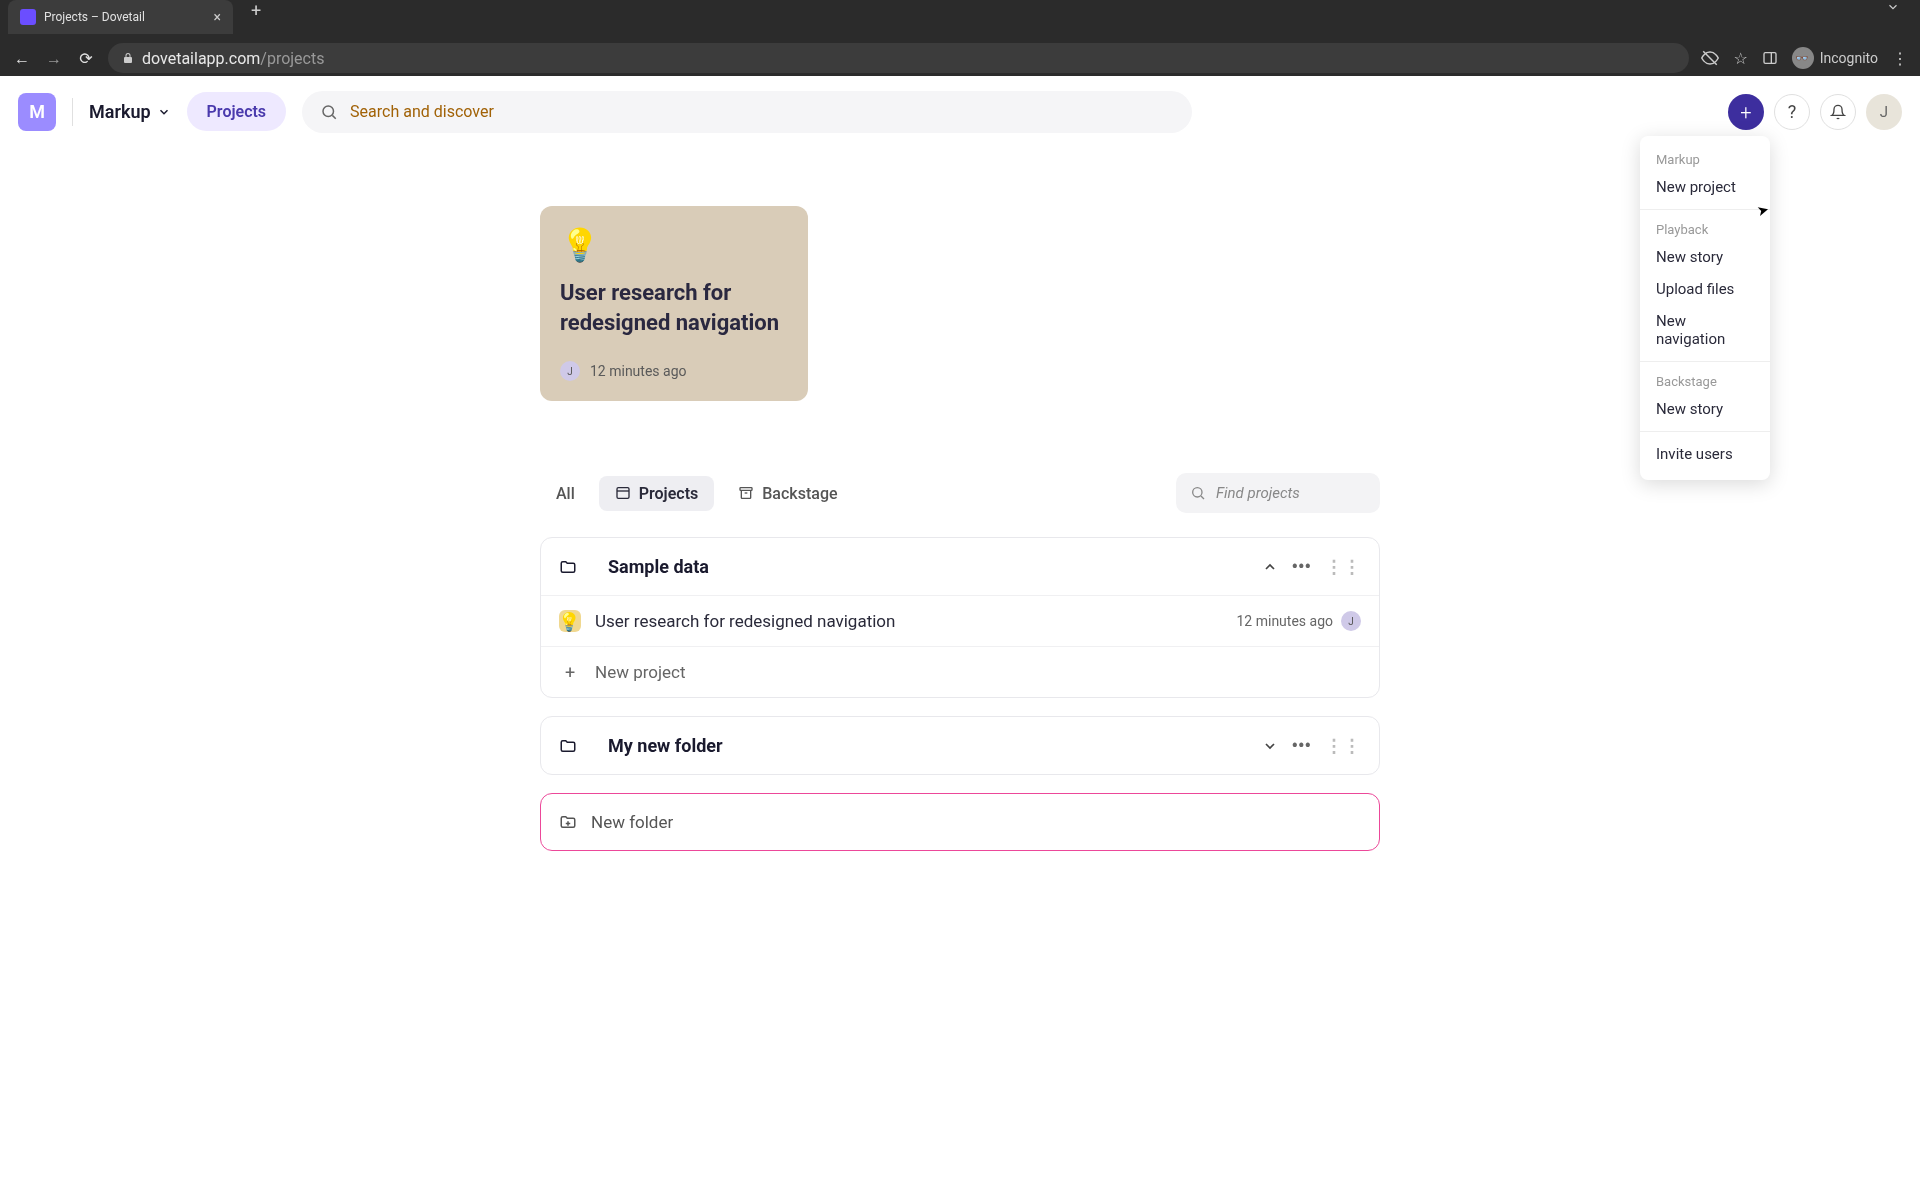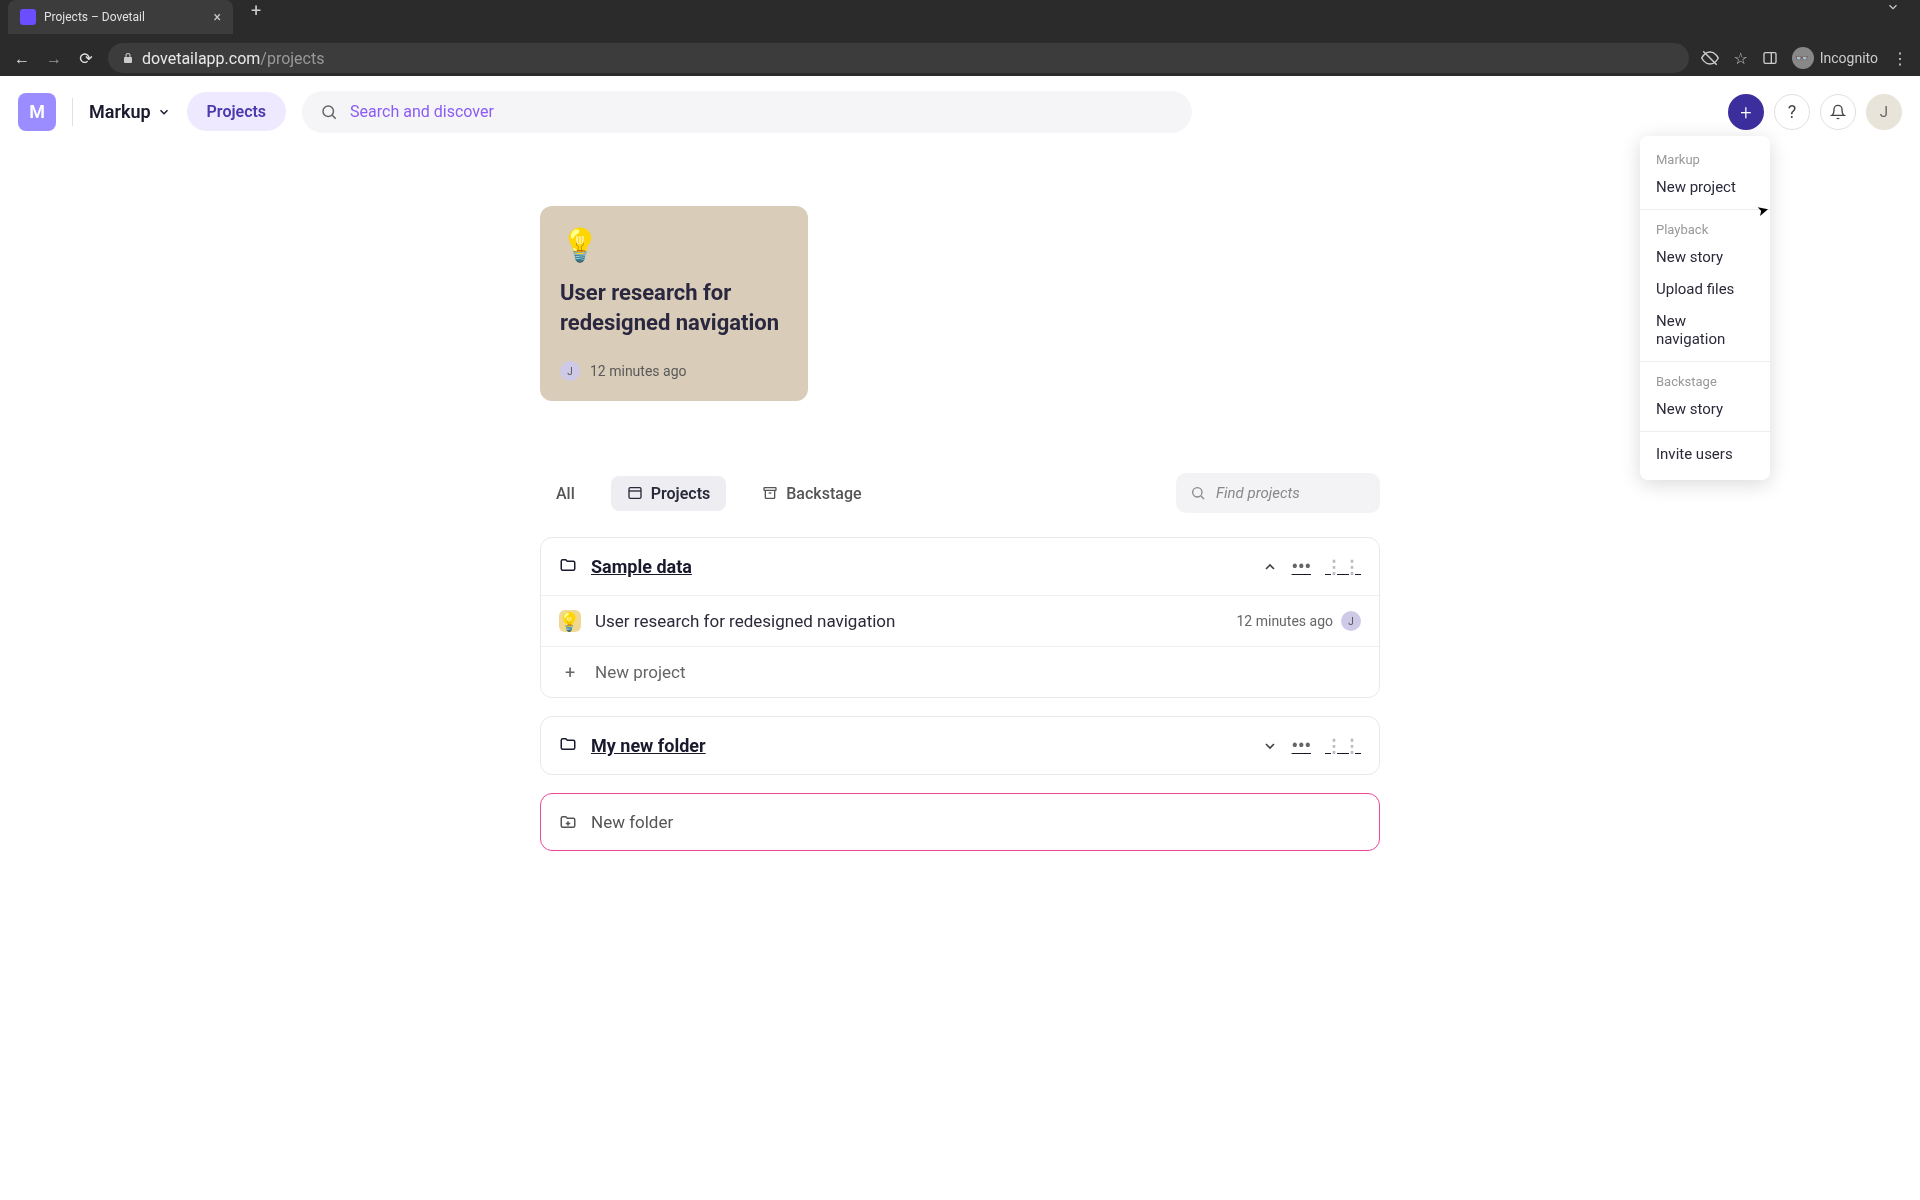--- a/index.html
+++ b/index.html
@@ -156,21 +156,21 @@
     .search-bar {
       flex: 1;
       max-width: 890px;
       background: #f5f5f7;
       border-radius: 22px;
       height: 42px;
       display: flex;
       align-items: center;
       padding: 0 18px;
       gap: 12px;
-      color: #8b5cf6;
+      color: #a16207;
       font-size: 16px;
     }
     .header-right {
       display: flex;
       align-items: center;
       gap: 10px;
       margin-left: auto;
     }
     .round-btn {
       width: 36px;
@@ -276,21 +276,21 @@
     }
     
     .filter-row {
       display: flex;
       align-items: center;
       margin-top: 72px;
       margin-bottom: 24px;
     }
     .filter-tabs {
       display: flex;
-      gap: 20px;
+      gap: 8px;
       align-items: flex-end;
     }
     .filter-tab {
       padding: 8px 16px;
       border-radius: 8px;
       font-size: 16px;
       color: #555;
       display: flex;
       align-items: center;
       gap: 8px;
@@ -316,26 +316,26 @@
       font-style: italic;
     }
     
     .folder {
       border: 1px solid #e8e8ec;
       border-radius: 12px;
       margin-bottom: 18px;
     }
     .folder-header {
       display: flex;
+      align-items: center;
       padding: 18px 18px;
-      gap: 14px;
+      gap: 31px;
       font-weight: 700;
       font-size: 18px;
       color: #1a1a2e;
-      text-decoration: underline;
     }
     .folder-header-right {
       margin-left: auto;
       display: flex;
       gap: 14px;
       color: #666;
       align-items:center;
     }
     .folder-row {
       display: flex;

